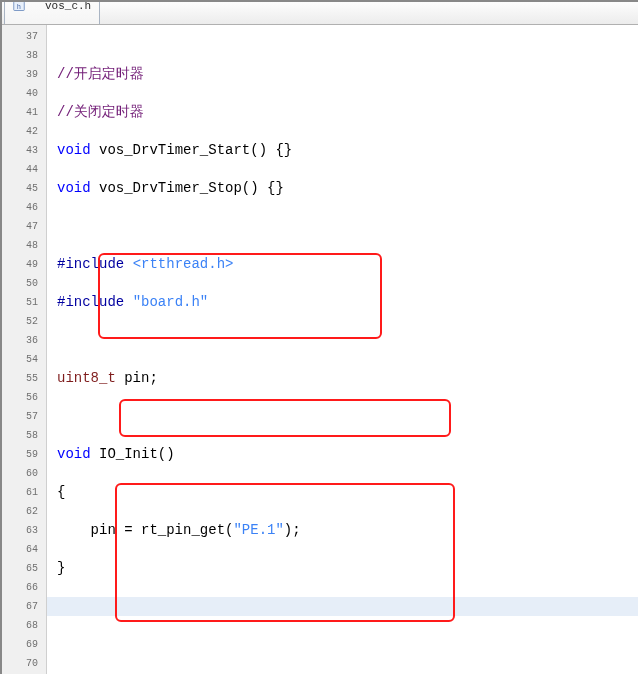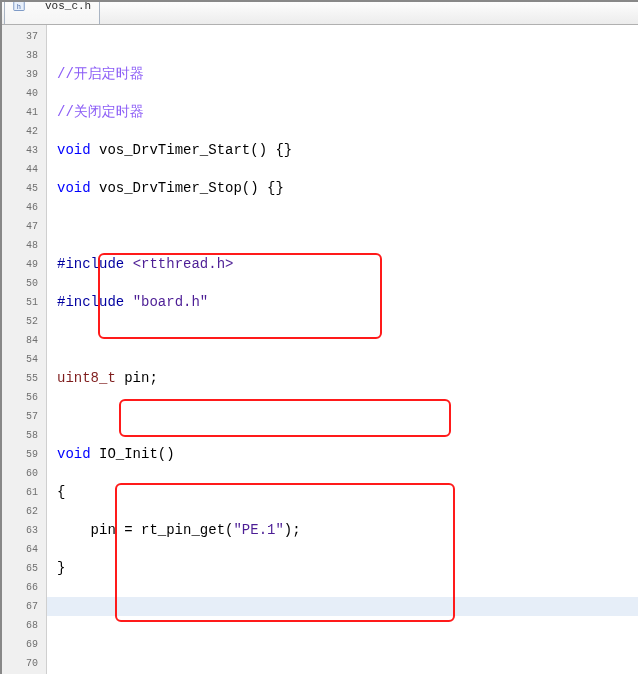--- a/index.html
+++ b/index.html
@@ -74,25 +74,25 @@
     font-family: Consolas, "Courier New", monospace;
     font-size: 14px;
   }
   .code .row {
     display: block;
     height: 19px;
     line-height: 19px;
     padding-left: 10px;
   }
   .code .row.hl { background: #e6eef8; }
-  .tok-comment { color: #8b5cf6; }
+  .tok-comment { color: #701a75; }
   .tok-keyword { color: #0000ff; }
   .tok-type    { color: #7f1d1d; }
   .tok-pp      { color: #0000a0; }
-  .tok-string  { color: #4c1d95; }
+  .tok-string  { color: #3b82f6; }
   .tok-punct   { color: #000000; }
   .tok-fn      { color: #000000; }
   .redbox {
     position: absolute;
     border: 2px solid #ff1a1a;
     border-radius: 6px;
     pointer-events: none;
   }
 </style>
 </head>
@@ -121,21 +121,21 @@
       <div class="ln">43</div>
       <div class="ln">44</div>
       <div class="ln">45</div>
       <div class="ln">46</div>
       <div class="ln">47</div>
       <div class="ln">48</div>
       <div class="ln">49</div>
       <div class="ln">50</div>
       <div class="ln">51</div>
       <div class="ln">52</div>
-      <div class="ln">84</div>
+      <div class="ln">36</div>
       <div class="ln">54</div>
       <div class="ln">55</div>
       <div class="ln">56</div>
       <div class="ln">57</div>
       <div class="ln">58</div>
       <div class="ln">59</div>
       <div class="ln">60</div>
       <div class="ln">61</div>
       <div class="ln">62</div>
       <div class="ln">63</div>

